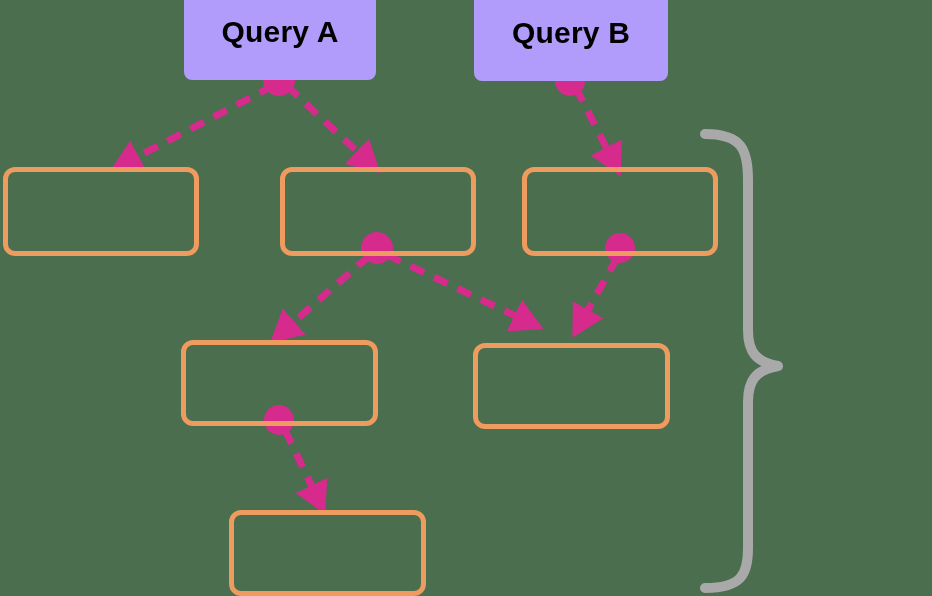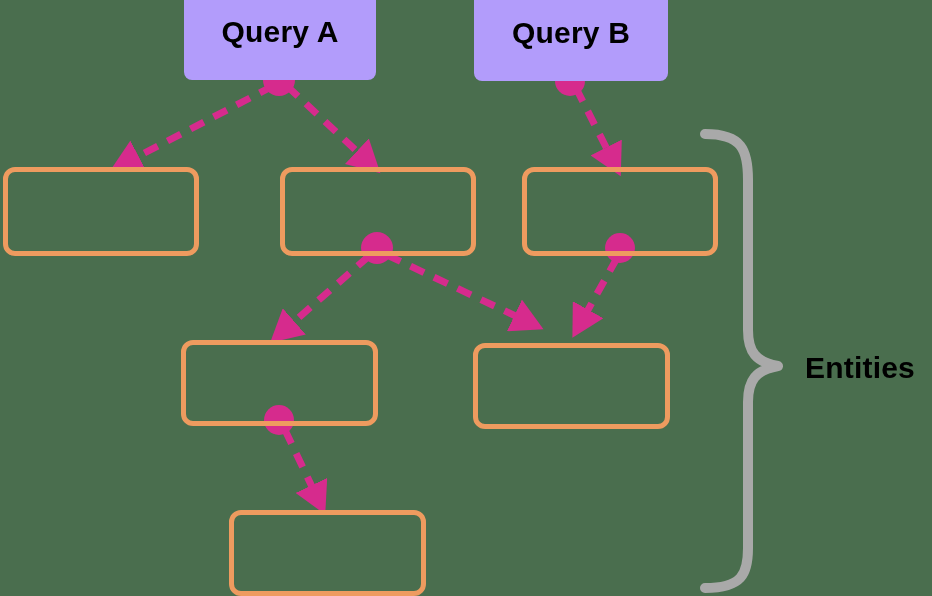--- a/index.html
+++ b/index.html
@@ -135,15 +135,14 @@
   </div>
 
   <div class="entity-node" style="left:473px; top:343px; width:197px; height:86px;">
     <span></span>
   </div>
 
   <div class="entity-node" style="left:229px; top:510px; width:197px; height:86px;">
     <span></span>
   </div>
 
-  <div class="brace-label" style="left:805px; top:351px;">Entities</div>
 
 </div>
 
 </body></html>

